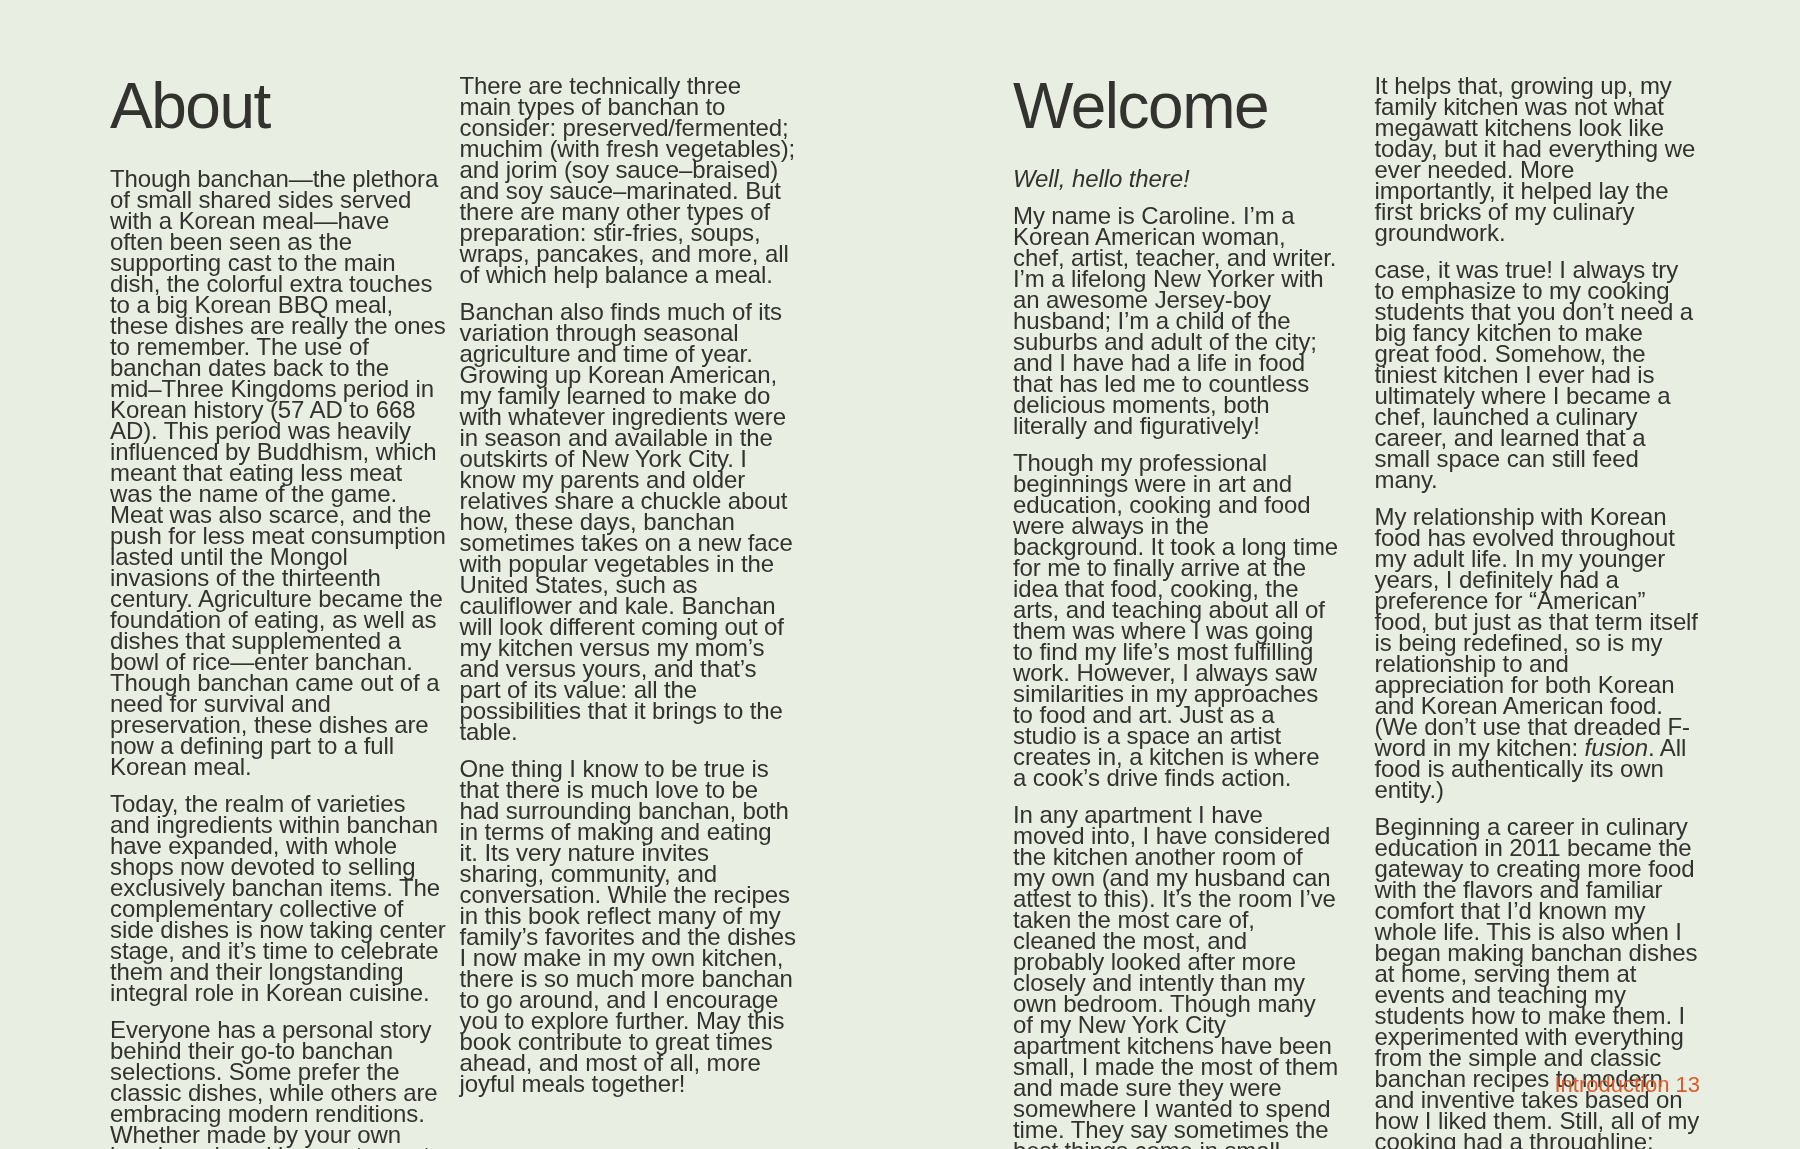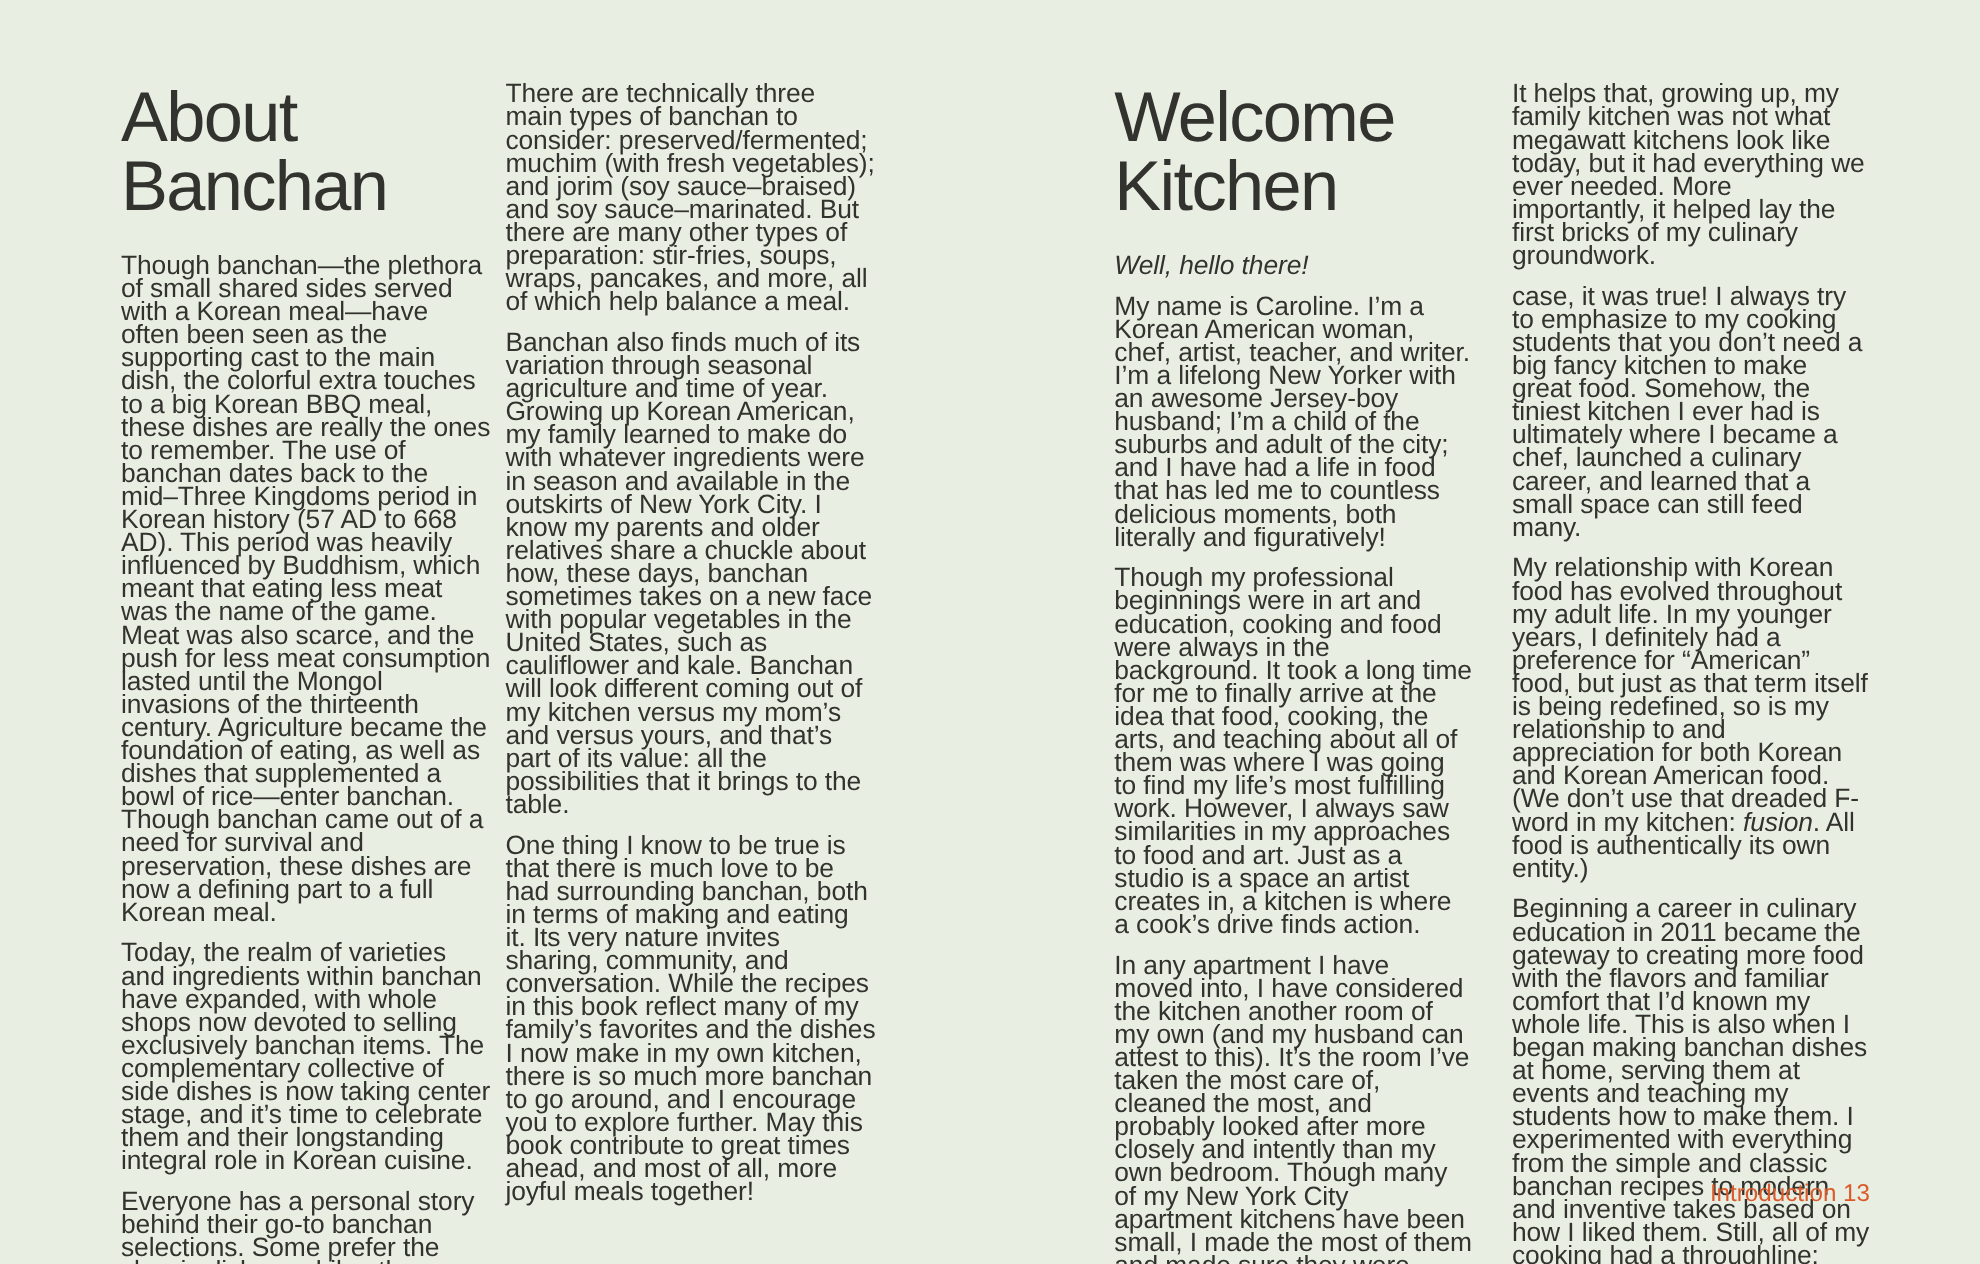--- a/index.html
+++ b/index.html
@@ -64,42 +64,40 @@
 </head>
 <body>
 
 <div class="spread">
 
   <section class="page page--left">
     <div class="content">
       <div class="col">
         <h1 class="title">
           <span class="title-line">About</span>
-          <span class="title-line">Banchan</span>
         </h1>
         <div>
             <p><span>Though banchan—the plethora of small shared sides served with a Korean meal—have often been seen as the supporting cast to the main dish, the colorful extra touches to a big Korean BBQ meal, these dishes are really the ones to remember. The use of banchan dates back to the mid–Three Kingdoms period in Korean history (57 AD to 668 AD). This period was heavily influenced by Buddhism, which meant that eating less meat was the name of the game. Meat was also scarce, and the push for less meat consumption lasted until the Mongol invasions of the thirteenth century. Agriculture became the foundation of eating, as well as dishes that supplemented a bowl of rice—enter banchan. Though banchan came out of a need for survival and preservation, these dishes are now a defining part to a full Korean meal.</span></p>
             <p><span>Today, the realm of varieties and ingredients within banchan have expanded, with whole shops now devoted to selling exclusively banchan items. The complementary collective of side dishes is now taking center stage, and it’s time to celebrate them and their longstanding integral role in Korean cuisine.</span></p>
             <p><span>Everyone has a personal story behind their go-to banchan selections. Some prefer the classic dishes, while others are embracing modern renditions. Whether made by your own hands, enjoyed in a restaurant, or bought in a store, banchan enhances family-style eating and has become a foundation of its own.</span></p>
           </div>
       </div>
       <div class="col">
           <p><span>There are technically three main types of banchan to consider: preserved/fermented; muchim (with fresh vegetables); and jorim (soy sauce–braised) and soy sauce–marinated. But there are many other types of preparation: stir-fries, soups, wraps, pancakes, and more, all of which help balance a meal.</span></p>
           <p><span>Banchan also finds much of its variation through seasonal agriculture and time of year. Growing up Korean American, my family learned to make do with whatever ingredients were in season and available in the outskirts of New York City. I know my parents and older relatives share a chuckle about how, these days, banchan sometimes takes on a new face with popular vegetables in the United States, such as cauliflower and kale. Banchan will look different coming out of my kitchen versus my mom’s and versus yours, and that’s part of its value: all the possibilities that it brings to the table.</span></p>
           <p><span>One thing I know to be true is that there is much love to be had surrounding banchan, both in terms of making and eating it. Its very nature invites sharing, community, and conversation. While the recipes in this book reflect many of my family’s favorites and the dishes I now make in my own kitchen, there is so much more banchan to go around, and I encourage you to explore further. May this book contribute to great times ahead, and most of all, more joyful meals together!</span></p>
         </div>
     </div>
   </section>
 
   <section class="page page--right">
     <div class="content">
       <div class="col">
         <h1 class="title">
           <span class="title-line">Welcome</span>
-          <span class="title-line">Kitchen</span>
         </h1>
         <p class="subtitle">Well, hello there!</p>
         <div>
             <p><span>My name is Caroline. I’m a Korean American woman, chef, artist, teacher, and writer. I’m a lifelong New Yorker with an awesome Jersey-boy husband; I’m a child of the suburbs and adult of the city; and I have had a life in food that has led me to countless delicious moments, both literally and figuratively!</span></p>
             <p><span>Though my professional beginnings were in art and education, cooking and food were always in the background. It took a long time for me to finally arrive at the idea that food, cooking, the arts, and teaching about all of them was where I was going to find my life’s most fulfilling work. However, I always saw similarities in my approaches to food and art. Just as a studio is a space an artist creates in, a kitchen is where a cook’s drive finds action.</span></p>
             <p><span>In any apartment I have moved into, I have considered the kitchen another room of my own (and my husband can attest to this). It’s the room I’ve taken the most care of, cleaned the most, and probably looked after more closely and intently than my own bedroom. Though many of my New York City apartment kitchens have been small, I made the most of them and made sure they were somewhere I wanted to spend time. They say sometimes the best things come in small packages, and in this</span></p>
           </div>
       </div>
       <div class="col">
           <p><span>It helps that, growing up, my family kitchen was not what megawatt kitchens look like today, but it had everything we ever needed. More importantly, it helped lay the first bricks of my culinary groundwork.</span></p>

